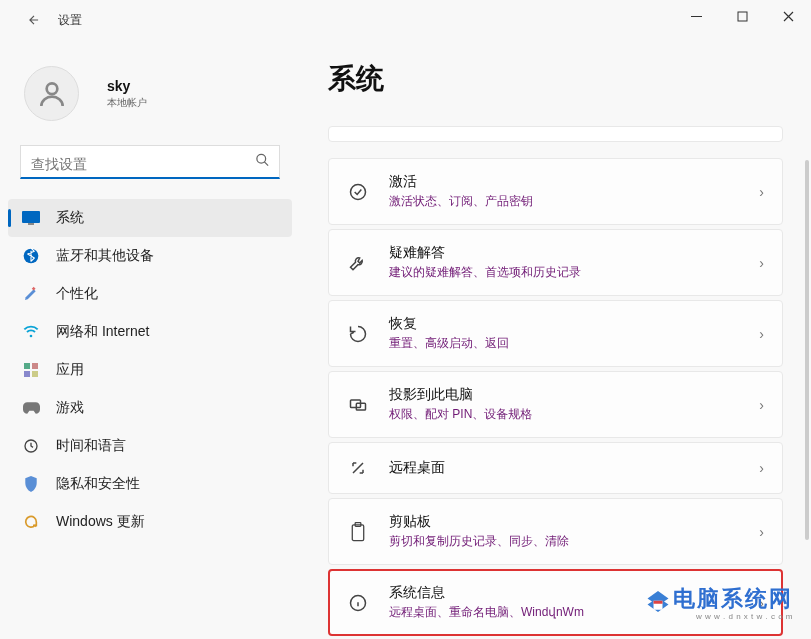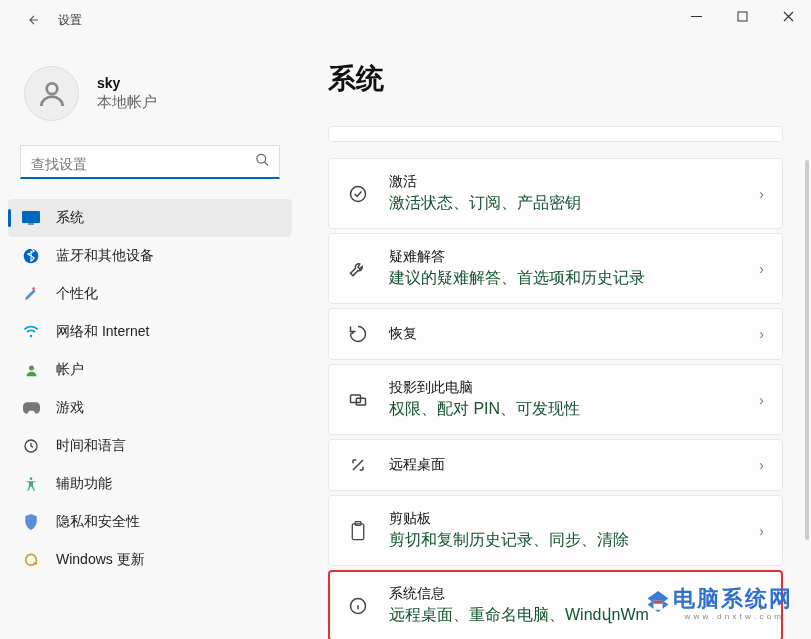--- a/index.html
+++ b/index.html
@@ -11,25 +11,25 @@
 .back-btn { width: 28px; height: 28px; display: flex; align-items: center; justify-content: center; color: #555; font-size: 16px; margin-right: 10px; cursor: pointer; }
 .title { font-size: 12px; color: #333; }
 
 .winbtns { position: absolute; top: 0; right: 0; display: flex; }
 .winbtn { width: 46px; height: 32px; display: flex; align-items: center; justify-content: center; color: #333; font-size: 12px; cursor: pointer; }
 
 .body { display: flex; height: calc(100% - 40px); }
 
 .sidebar { width: 300px; padding: 8px 0 0 0; }
 
-.profile { display: flex; align-items: center; padding: 18px 24px 24px 24px; gap: 18px; }
+.profile { display: flex; align-items: center; padding: 18px 24px 24px 24px; gap: 28px; }
 .avatar { width: 55px; height: 55px; border-radius: 50%; background: #eee; border: 1px solid #ddd; display: flex; align-items: center; justify-content: center; }
 .avatar svg { width: 32px; height: 32px; stroke: #888; fill: none; stroke-width: 2; }
 .profile-name { font-size: 14px; font-weight: 600; color: #111; }
-.profile-sub { font-size: 15px; color: #666; margin-top: 2px; }
+.profile-sub { font-size: 10px; color: #666; margin-top: 2px; }
 
 .searchwrap { margin: 0 20px 20px 20px; position: relative; }
 .search { width: 100%; height: 34px; padding: 4px 36px 0 10px; border: 1px solid #ddd; border-bottom: 2px solid #0067c0; background: #fff; font-size: 14px; outline: none; }
 .searchicon { position: absolute; right: 10px; top: 50%; transform: translateY(-50%); color: #666; pointer-events: none; }
 
 .nav { padding: 0 8px; }
 .nav-item { display: flex; align-items: center; height: 38px; padding: 0 14px; border-radius: 4px; cursor: pointer; position: relative; gap: 16px; }
 .nav-item.active { background: #eaeaea; }
 .nav-item.active::before { content: ""; position: absolute; left: 0; top: 10px; bottom: 10px; width: 3px; background: #0067c0; border-radius: 2px; }
 .nav-icon { width: 18px; height: 18px; display: flex; align-items: center; justify-content: center; font-size: 14px; }
@@ -38,27 +38,27 @@
 .main { flex: 1; padding: 20px 28px 0 28px; position: relative; }
 .heading { font-size: 28px; font-weight: 600; color: #111; margin-bottom: 28px; }
 
 .cards { display: flex; flex-direction: column; gap: 4px; }
 .card-stub { height: 16px; background: #fff; border: 1px solid #e8e8e8; border-radius: 4px; margin-bottom: 12px; }
 .card { display: flex; align-items: center; background: #fdfdfd; border: 1px solid #e8e8e8; border-radius: 4px; padding: 14px 18px; cursor: pointer; }
 .card.highlight { border: 2px solid #d33; padding: 13px 17px; }
 .card-icon { width: 22px; height: 22px; margin-right: 20px; color: #444; display: flex; align-items: center; justify-content: center; }
 .card-body { flex: 1; }
 .card-title { font-size: 14px; color: #111; }
-.card-sub { font-size: 16px; color: #14532d; margin-top: 2px; }
+.card-sub { font-size: 12px; color: #701a75; margin-top: 2px; }
 .card-chevron { color: #777; font-size: 14px; }
 
 .watermark { position: absolute; right: 18px; bottom: 18px; display: flex; align-items: center; }
 .wm-logo { width: 30px; height: 30px; }
 .wm-text { font-size: 22px; font-weight: 700; color: #2f6fd0; letter-spacing: 2px; }
-.wm-sub { font-size: 8px; color: #888; text-align: center; letter-spacing: 0.5px; margin-top: -2px; }
+.wm-sub { font-size: 8px; color: #888; text-align: right; letter-spacing: 0.5px; margin-top: -2px; }
 
 .scrollbar { position: absolute; right: 2px; top: 120px; width: 4px; height: 380px; background: #ccc; border-radius: 2px; }
 </style>
 </head>
 <body>
 
 <div class="window">
 
   <div class="titlebar">
     <div class="back-btn">
@@ -145,55 +145,48 @@
         <div class="nav-item">
           <span class="nav-icon">
               <svg width="16" height="16" viewBox="0 0 24 24" fill="#0aa3d6">
                 <path d="M12 20a2 2 0 100-4 2 2 0 000 4zM5 11a10 10 0 0114 0l-2 2a7 7 0 00-10 0zM1 7a16 16 0 0122 0l-2 2a13 13 0 00-18 0z"></path>
               </svg>
             </span>
           <span class="nav-label">网络和 Internet</span>
         </div>
         <div class="nav-item">
           <span class="nav-icon">
-              <svg width="15" height="15" viewBox="0 0 24 24" fill="#4a9c4a">
-                <circle cx="12" cy="8" r="4"></circle>
-                <path d="M4 21c0-4 4-7 8-7s8 3 8 7z"></path>
-              </svg>
-            </span>
-          <span class="nav-label">帐户</span>
+              <svg width="15" height="15" viewBox="0 0 15 15">
+                <rect x="0" y="0" width="6" height="6" fill="#5a8"></rect>
+                <rect x="8" y="0" width="6" height="6" fill="#c88"></rect>
+                <rect x="0" y="8" width="6" height="6" fill="#88c"></rect>
+                <rect x="8" y="8" width="6" height="6" fill="#cc8"></rect>
+              </svg>
+            </span>
+          <span class="nav-label">应用</span>
         </div>
         <div class="nav-item">
           <span class="nav-icon">
               <svg width="17" height="12" viewBox="0 0 24 16" fill="#777">
                 <path d="M6 0h12a6 6 0 016 6v4a6 6 0 01-6 6l-3-4h-6l-3 4a6 6 0 01-6-6V6a6 6 0 016-6z"></path>
               </svg>
             </span>
           <span class="nav-label">游戏</span>
         </div>
         <div class="nav-item">
           <span class="nav-icon">
               <svg width="16" height="16" viewBox="0 0 24 24" fill="none" stroke="#444" stroke-width="2">
                 <circle cx="12" cy="12" r="9"></circle>
                 <path d="M12 7v5l3 2"></path>
               </svg>
             </span>
           <span class="nav-label">时间和语言</span>
         </div>
         <div class="nav-item">
           <span class="nav-icon">
-              <svg width="16" height="16" viewBox="0 0 24 24" fill="#4a8">
-                <circle cx="12" cy="4" r="2"></circle>
-                <path d="M4 8h16l-5 2v5l3 7h-2l-3-6h-2l-3 6H6l3-7v-5z"></path>
-              </svg>
-            </span>
-          <span class="nav-label">辅助功能</span>
-        </div>
-        <div class="nav-item">
-          <span class="nav-icon">
               <svg width="14" height="16" viewBox="0 0 24 28" fill="#5a8fd6">
                 <path d="M12 0l10 4v8c0 8-5 14-10 16C7 26 2 20 2 12V4z"></path>
               </svg>
             </span>
           <span class="nav-label">隐私和安全性</span>
         </div>
         <div class="nav-item">
           <span class="nav-icon">
               <svg width="16" height="16" viewBox="0 0 24 24" fill="none" stroke="#d99a2b" stroke-width="2.5">
                 <path d="M20 12a8 8 0 10-2 5l2 2M20 12v5h-5"></path>
@@ -238,34 +231,35 @@
         </div>
 
         <div class="card">
           <span class="card-icon">
               <svg width="20" height="20" viewBox="0 0 24 24" fill="none" stroke="currentColor" stroke-width="1.8">
                 <path d="M3 12a9 9 0 109-9M3 3v6h6M3 12l4-2"></path>
               </svg>
             </span>
           <div class="card-body">
             <div class="card-title">恢复</div>
+            <div class="card-sub">重置、高级启动、返回</div>
           </div>
           <span class="card-chevron">›</span>
         </div>
 
         <div class="card">
           <span class="card-icon">
               <svg width="20" height="20" viewBox="0 0 24 24" fill="none" stroke="currentColor" stroke-width="1.8">
                 <rect x="3" y="6" width="12" height="9" rx="1"></rect>
                 <rect x="10" y="10" width="11" height="8" rx="1"></rect>
               </svg>
             </span>
           <div class="card-body">
             <div class="card-title">投影到此电脑</div>
-            <div class="card-sub">权限、配对 PIN、可发现性</div>
+            <div class="card-sub">权限、配对 PIN、设备规格</div>
           </div>
           <span class="card-chevron">›</span>
         </div>
 
         <div class="card">
           <span class="card-icon">
               <svg width="20" height="20" viewBox="0 0 24 24" fill="none" stroke="currentColor" stroke-width="1.8">
                 <path d="M6 18L18 6M6 6l4 0M6 6l0 4M18 18l-4 0M18 18l0-4"></path>
               </svg>
             </span>

